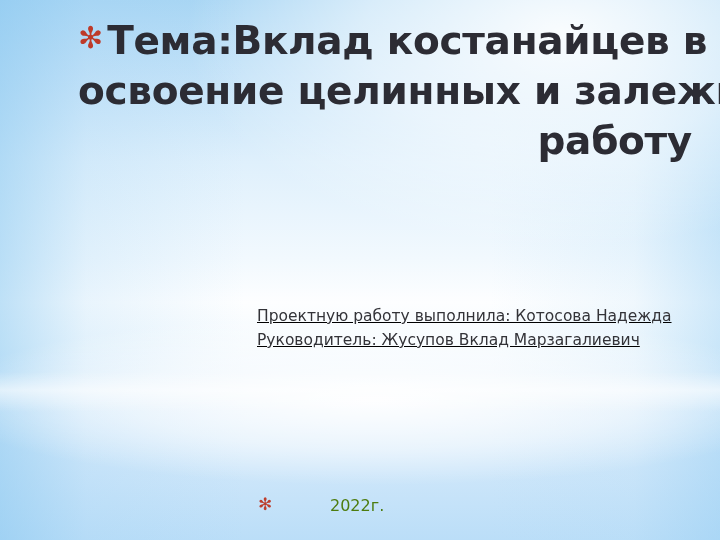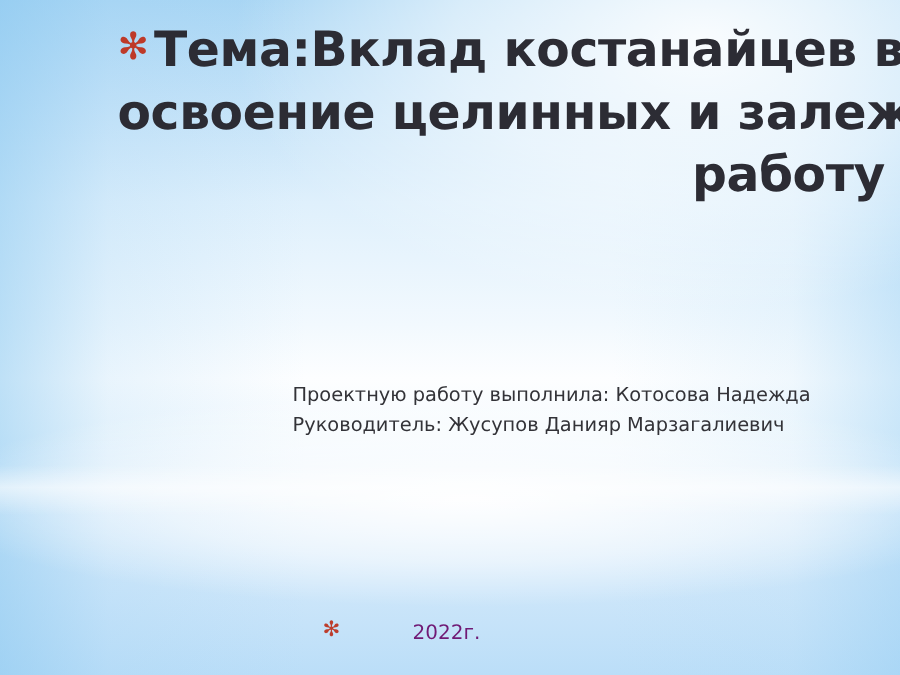--- a/index.html
+++ b/index.html
@@ -78,21 +78,21 @@
     height: 40px;
     background: linear-gradient(to bottom,
       rgba(255,255,255,0.0) 0%,
       rgba(255,255,255,0.55) 45%,
       rgba(255,255,255,0.0) 100%);
   }
 
   
   #title-block {
     position: absolute;
-    left: 94px;
+    left: 78px;
     top: 18px;
     width: 614px;
     text-align: right;
   }
 
   .title-row {
     position: relative;
     height: 50px;
     white-space: nowrap;
   }
@@ -124,23 +124,24 @@
     color: #be3a29;
     font-size: 30px;
     font-weight: normal;
     line-height: 40px;
     margin-right: 4px;
   }
 
   
   #body-block {
     position: absolute;
-    left: 234px;
+    left: 257px;
     top: 304px;
     width: 460px;
+    text-decoration: underline;
   }
   .body-line {
     font-size: 15.5px;
     line-height: 24px;
     color: #333338;
     white-space: nowrap;
   }
 
   
   #year-block {
@@ -157,21 +158,21 @@
     color: #bd3d2c;
     font-size: 17px;
     line-height: 24px;
   }
   .year-text {
     position: absolute;
     left: 72px;
     top: 2px;
     font-size: 16px;
     line-height: 24px;
-    color: #701a75;
+    color: #4d7c0f;
     white-space: nowrap;
   }
 </style>
 </head>
 <body>
 
 <div id="slide">
 
   <div class="bg-layer bg-vert"></div>
   <div class="bg-layer bg-left"></div>
@@ -200,21 +201,21 @@
       <span class="title-text">работу</span>
       <div class="title-reflect">
         
       </div>
     </div>
 
   </div>
 
   <div id="body-block">
     <div class="body-line">Проектную работу выполнила: Котосова Надежда</div>
-    <div class="body-line">Руководитель: Жусупов Данияр Марзагалиевич</div>
+    <div class="body-line">Руководитель: Жусупов Вклад Марзагалиевич</div>
   </div>
 
   <div id="year-block">
     <span class="year-bullet">✻</span>
     <span class="year-text">2022г.</span>
   </div>
 
 </div>
 
 </body></html>

